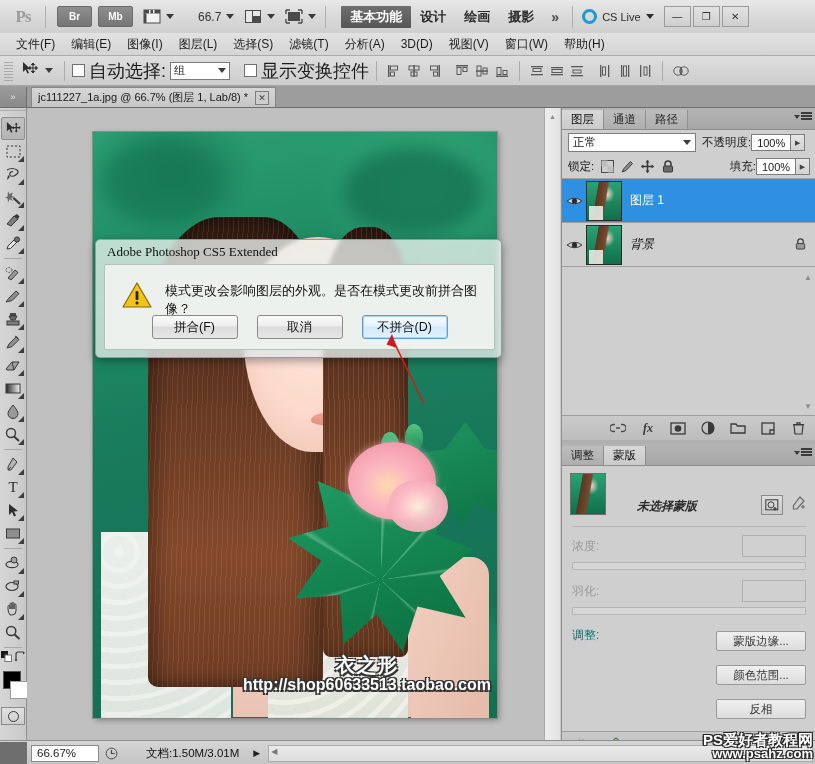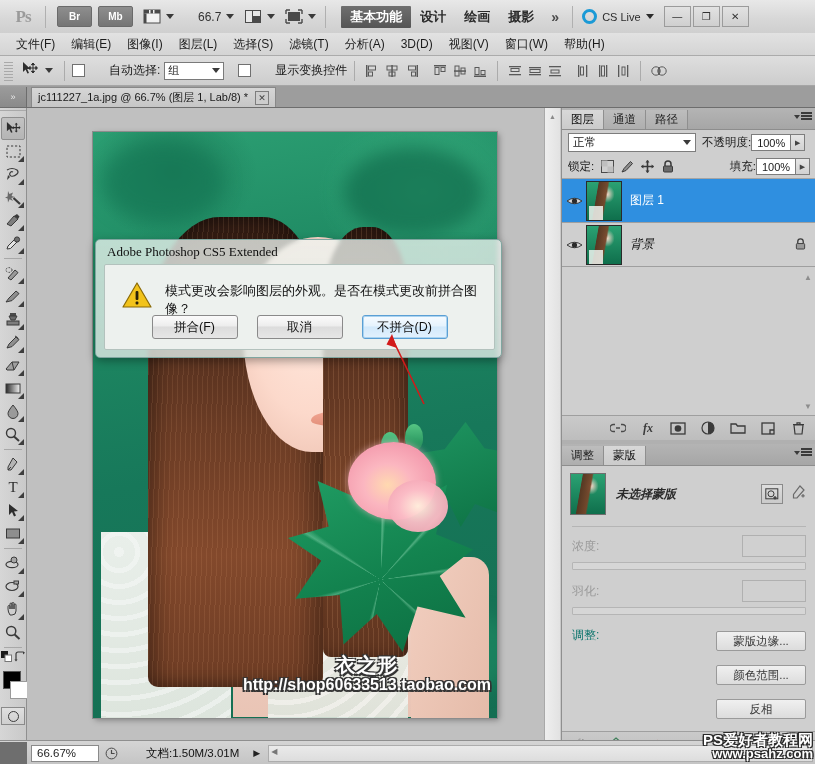--- a/index.html
+++ b/index.html
@@ -83,21 +83,21 @@
   }
   .grip{width:9px;height:22px;margin:0 4px 0 4px;
     background-image:repeating-linear-gradient(180deg,#a9a9a9 0 1px,transparent 1px 3px);
     background-size:3px 3px;background-position:2px 2px;background-repeat:repeat;}
   .tool-cur{display:flex;align-items:center;padding:0 4px;}
   .opt-sep{width:1px;height:20px;background:#ababab;margin:0 7px;}
   .chk{
     width:11px;height:11px;border:1px solid #707070;background:#fff;
     display:inline-block;margin-right:4px;vertical-align:-1px;
   }
-  .optlabel{font-size:12px;color:#1b1b1b;margin-left:20px;}
+  .optlabel{font-size:18px;color:#1b1b1b;}
   .combo{
     height:18px;width:60px;background:#fff;border:1px solid #7a7a7a;
     display:flex;align-items:center;justify-content:space-between;
     padding:0 3px;margin-left:4px;font-size:11px;box-sizing:border-box;
   }
   .align-ico{
     width:16px;height:16px;margin:0 2px;position:relative;
     opacity:.8;
   }
 
@@ -386,21 +386,21 @@
   .layer-name.bg{font-style:italic;text-align:right;}
   .lock-badge{margin-left:auto;margin-right:10px;font-size:11px;color:#333;}
 
   .panel-foot{
     height:24px;display:flex;align-items:center;justify-content:flex-end;gap:14px;
     padding-right:10px;border-top:1px solid #9f9f9f;
     background:linear-gradient(180deg,#cacaca,#bdbdbd);
   }
   .foot-ico{width:16px;height:16px;display:flex;align-items:center;justify-content:center;color:#3a3a3a;font-size:12px;}
 
-  .mask-head{display:flex;align-items:center;padding:7px 8px 5px 8px;}
+  .mask-head{display:flex;align-items:flex-end;padding:7px 8px 5px 8px;gap:21px;}
   .mask-thumb{
     width:34px;height:40px;border:1px solid #6e6e6e;margin-right:10px;overflow:hidden;position:relative;background:#176b4d;
   }
   .mask-label{font-size:12px;font-style:italic;color:#2a2a2a;font-weight:bold;}
   .mask-tools{margin-left:auto;display:flex;gap:8px;align-items:center;}
   .mask-btn{width:20px;height:18px;border:1px solid #8a8a8a;background:linear-gradient(180deg,#dedede,#cacaca);
     display:flex;align-items:center;justify-content:center;font-size:10px;color:#333;}
   .sliderow{padding:2px 10px 0 10px;}
   .sl-label{display:flex;align-items:center;justify-content:space-between;}
   .sl-name{font-size:12px;color:#9a9a9a;}

